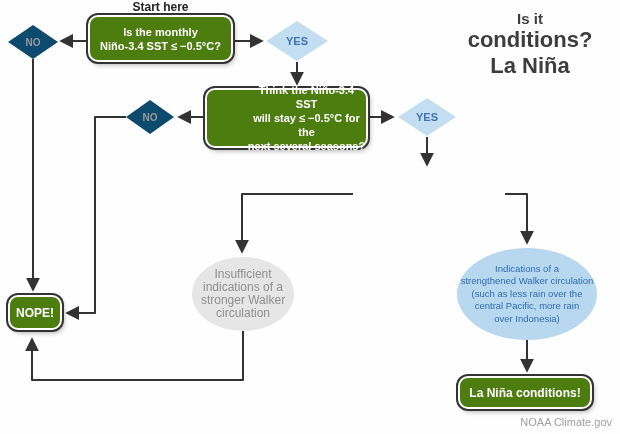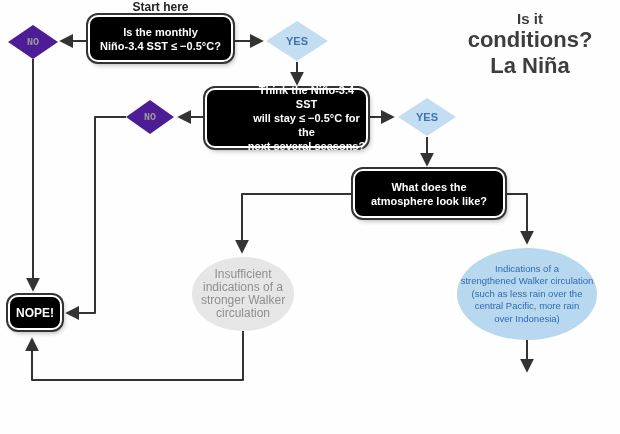--- a/index.html
+++ b/index.html
@@ -3,29 +3,29 @@
 <meta charset="utf-8">
 <style>
   html,body{margin:0;padding:0;background:#fff;}
   #canvas{
     position:relative;width:620px;height:434px;background:#fefefe;overflow:hidden;
     font-family:"Liberation Sans","DejaVu Sans",sans-serif;
   }
   #connectors{position:absolute;left:0;top:0;width:620px;height:434px;}
   .abs{position:absolute;box-sizing:border-box;display:flex;align-items:center;justify-content:center;text-align:center;}
   .dark-box{
-    background:#000000;color:#ffffff;border:2px solid #ffffff;border-radius:10px;
+    background:#4d7c0f;color:#ffffff;border:2px solid #ffffff;border-radius:10px;
     box-shadow:0 0 0 2px #333333, 2px 3px 5px rgba(0,0,0,0.30);
     font-weight:bold;font-size:11px;line-height:14px;white-space:pre-line;
   }
   .diamond{
     clip-path:polygon(50% 0,100% 50%,50% 100%,0 50%);
     font-weight:bold;
   }
-  .diamond.gray{background:#4c1d95;color:#9a9a9a;font-size:10px;font-family:Liberation Mono, monospace;}
+  .diamond.gray{background:#0c4a6e;color:#9a9a9a;font-size:10px;}
   .diamond.blue{background:#c3ddf1;color:#3f73b3;font-size:11px;}
   .ellipse{border-radius:50%;white-space:pre-line;}
   .ellipse.gray{background:#e6e6e6;color:#8f8f8f;font-size:12px;line-height:13px;}
   .ellipse.blue{background:#b7d8ee;color:#2f6cb0;font-size:9.5px;line-height:12.5px;}
   .start-label{font-weight:bold;font-size:12px;color:#222222;}
   .page-title{flex-direction:column;color:#3d3d3d;line-height:1.15;}
   .page-title .t-small{font-size:15px;font-weight:bold;}
   .page-title .t-big{font-size:22px;font-weight:bold;}
   .credit{font-size:11px;color:#a0a0a0;justify-content:flex-end;}
 </style>
@@ -78,37 +78,37 @@
   <div class="abs diamond blue" style="left:266px;top:21px;width:62px;height:40px;">YES</div>
 
   <div class="abs dark-box" style="left:205px;top:88px;width:163px;height:60px;padding-left:40px;">Think the Niño-3.4 SST
 will stay ≤ −0.5°C for the
 next several seasons?</div>
 
   <div class="abs diamond gray" style="left:126px;top:100px;width:48px;height:34px;">NO</div>
 
   <div class="abs diamond blue" style="left:398px;top:98px;width:58px;height:38px;">YES</div>
 
-  <div class="abs dark-box" style="left:353px;top:169px;width:152px;height:49px;">What does the
-atmosphere look like?</div>
 
   <div class="abs ellipse gray" style="left:192px;top:257px;width:102px;height:74px;">Insufficient
 indications of a
 stronger Walker
 circulation</div>
 
   <div class="abs ellipse blue" style="left:457px;top:248px;width:140px;height:92px;">Indications of a
 strengthened Walker circulation
 (such as less rain over the
 central Pacific, more rain
 over Indonesia)</div>
 
   <div class="abs dark-box" style="left:8px;top:295px;width:54px;height:35px;font-size:12px;">NOPE!</div>
 
+  <div class="abs dark-box" style="left:458px;top:376px;width:134px;height:33px;font-size:12px;">La Niña conditions!</div>
 
   <div class="abs page-title" style="left:452px;top:8px;width:156px;height:72px;">
     <span class="t-small">Is it</span>
     <span class="t-big">conditions?</span>
     <span class="t-big">La Niña</span>
   </div>
 
+  <div class="abs credit" style="left:460px;top:414px;width:152px;height:16px;">NOAA Climate.gov</div>
 
 </div>
 
 </body></html>

